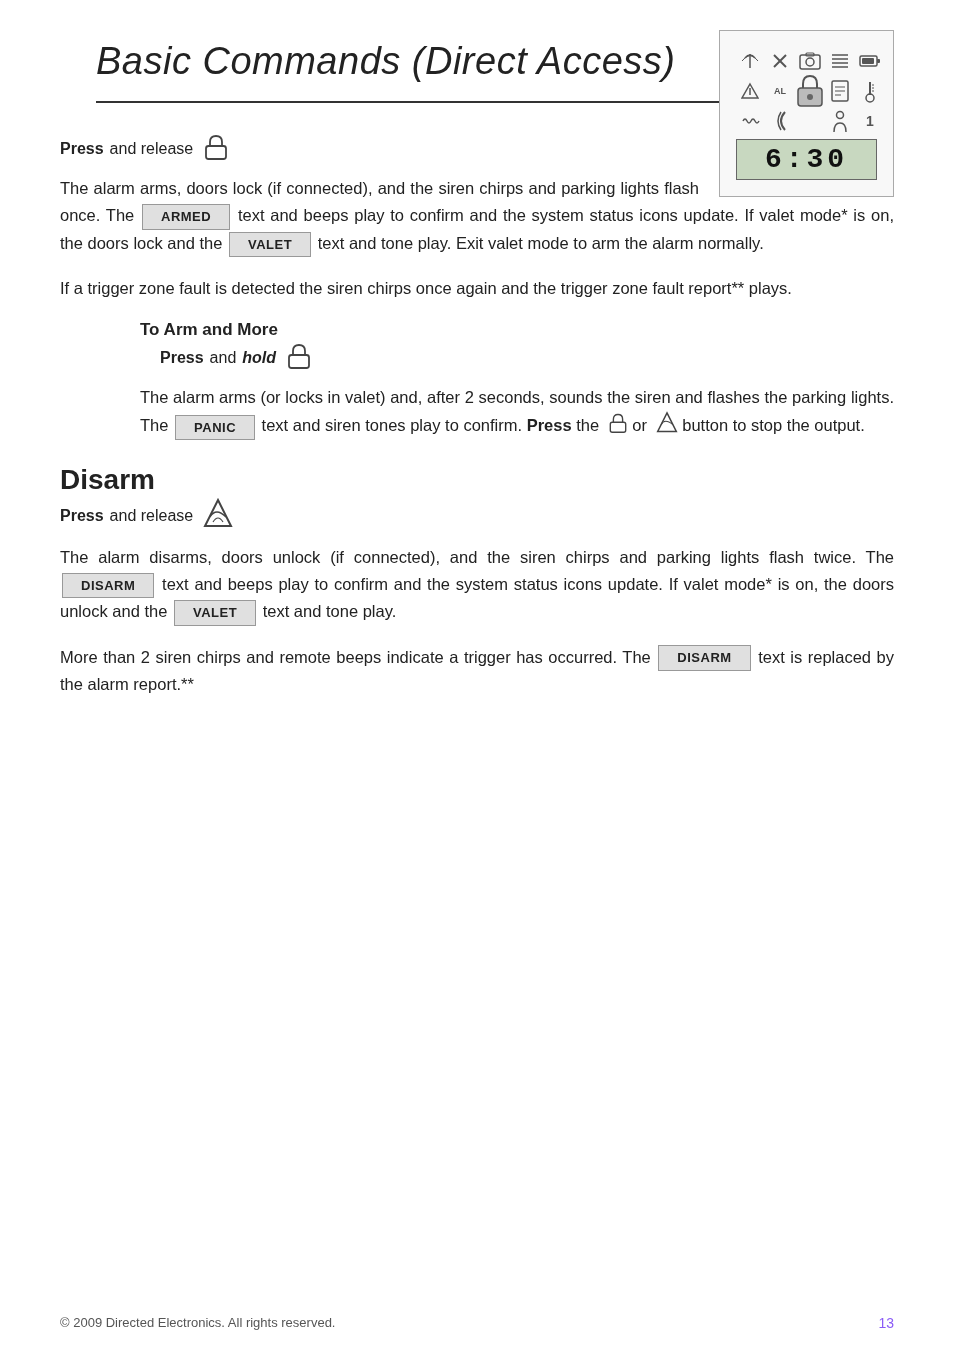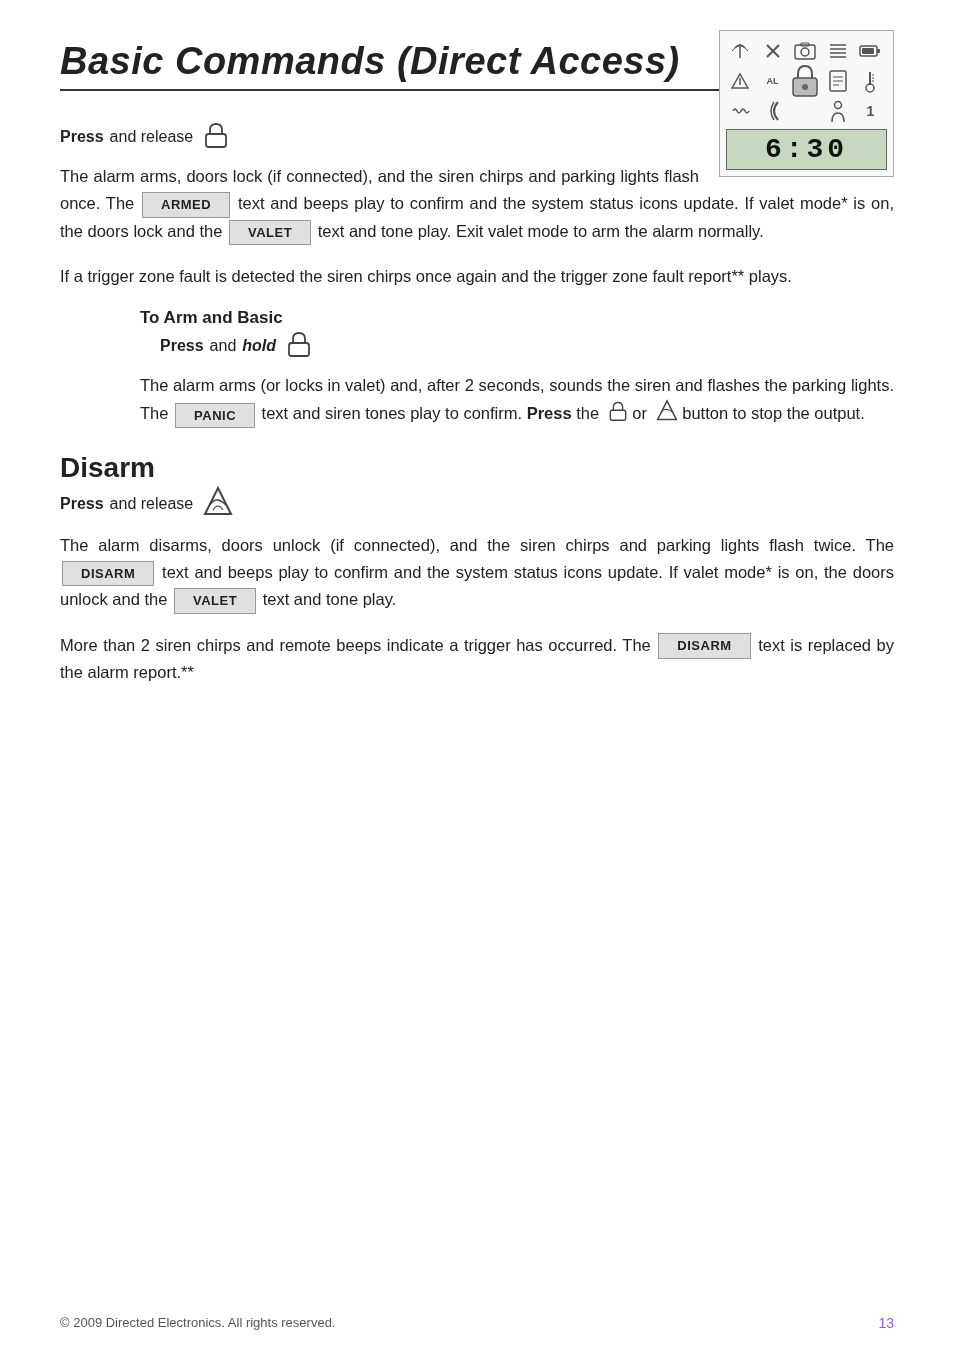--- a/index.html
+++ b/index.html
@@ -9,26 +9,27 @@
       background: #ffffff;
       font-family: 'Arial', sans-serif;
       color: #222;
       padding: 40px 60px 40px 60px;
       position: relative;
     }
 
     
     .page-title {
       font-size: 38px;
-      font-weight: bold;
+      font-weight: normal;
       font-style: italic;
       border-bottom: 2px solid #333;
-      padding-bottom: 6px;
+      padding-bottom: 18px;
       margin-bottom: 30px;
       letter-spacing: 0.5px;
+      margin-left: 36px;
     }
 
     
     .section-header {
       font-size: 28px;
       font-weight: bold;
       margin-bottom: 2px;
     }
 
     .subsection-header {
@@ -97,21 +98,21 @@
       margin-left: 4px;
     }
 
     
     .display-box {
       float: right;
       margin-left: 20px;
       margin-top: -10px;
       width: 175px;
       border: 1.5px solid #aaa;
-      padding: 6px;
+      padding: 16px;
       background: #f8f8f8;
     }
 
     .display-icons {
       display: grid;
       grid-template-columns: repeat(5, 1fr);
       gap: 2px;
       margin-bottom: 4px;
     }
 
@@ -289,21 +290,21 @@
     <span>The alarm arms, doors lock (if connected), and the siren chirps and parking lights flash once. The</span>
     <span class="badge">ARMED</span>
     <span>text and beeps play to confirm and the system status icons update. If valet mode* is on, the doors lock and the</span>
     <span class="badge">VALET</span>
     <span>text and tone play. Exit valet mode to arm the alarm normally.</span>
   </p>
 
   <p class="body-text">If a trigger zone fault is detected the siren chirps once again and the trigger zone fault report** plays.</p>
 
   <div class="subsection-block">
-    <div class="subsection-header">To Arm and Basic</div>
+    <div class="subsection-header">To Arm and More</div>
     <div class="press-line indented">
       <span class="press-bold">Press</span>
       <span>and</span>
       <span class="hold-bold">hold</span>
       <span class="icon-lock">
         <svg width="26" height="28" viewBox="0 0 26 28">
           <rect x="3" y="13" width="20" height="13" rx="2.5" fill="none" stroke="#444" stroke-width="1.8"></rect>
           <path d="M7 13 V9 Q7 3 13 3 Q19 3 19 9 V13" fill="none" stroke="#444" stroke-width="1.8"></path>
         </svg>
       </span>

